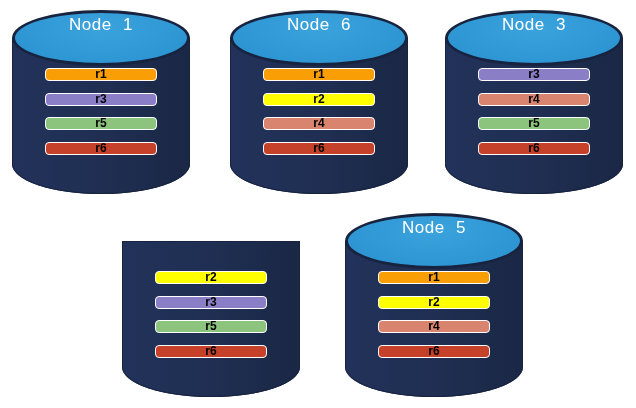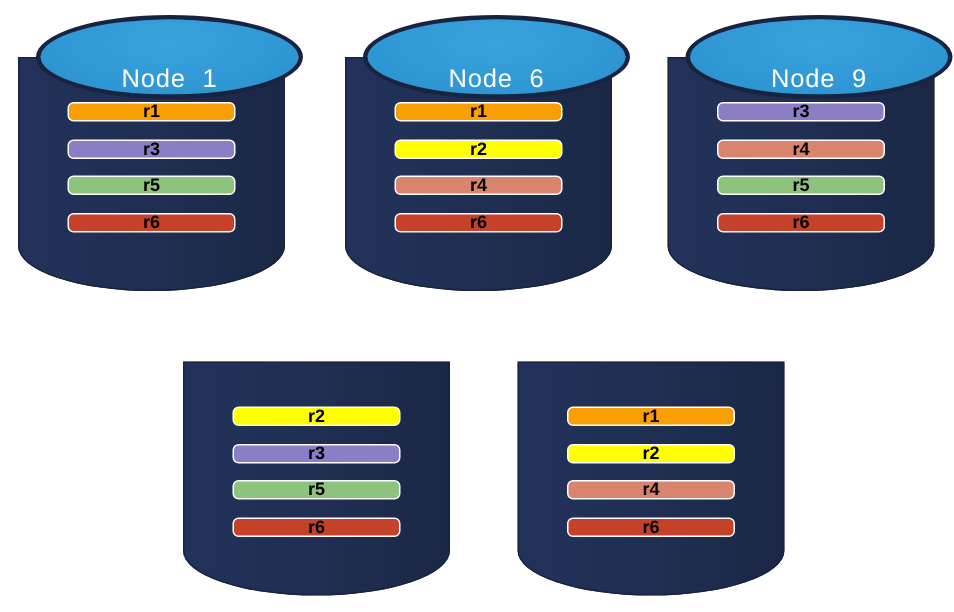--- a/index.html
+++ b/index.html
@@ -26,29 +26,29 @@
     left: 0;
     width: 178px;
     bottom: 0;
     background: linear-gradient(90deg, #22325a 0%, #1f2e51 55%, #1a2745 100%);
     border-radius: 0 0 89px 89px / 0 0 30px 30px;
     box-shadow: 0 0 0 1px #17233f inset;
   }
   .cyl-top {
     position: absolute;
     top: 0;
-    left: 12px;
+    left: 0;
     width: 178px;
     height: 56px;
     box-sizing: border-box;
     background: radial-gradient(ellipse at 50% 30%, #3aa2dc 0%, #2e96d3 70%, #2a8cc9 100%);
     border: 3px solid #17233f;
     border-radius: 50%;
     display: flex;
-    align-items: flex-end;
+    align-items: flex-start;
     justify-content: center;
   }
   .node-title {
     color: #ffffff;
     font-size: 17px;
     font-weight: 400;
     word-spacing: 6px;
     letter-spacing: 0.5px;
     padding-top: 2px;
     user-select: none;
@@ -111,21 +111,21 @@
 
   <div class="cylinder" style="left:445px; top:10px;">
     <div class="cyl-body"></div>
     <div class="bars">
       <div class="bar" style="background: rgb(138, 126, 198);">r3</div>
       <div class="bar" style="background: rgb(217, 132, 111);">r4</div>
       <div class="bar" style="background: rgb(140, 196, 126);">r5</div>
       <div class="bar" style="background: rgb(198, 65, 41);">r6</div>
     </div>
     <div class="cyl-top">
-      <span class="node-title">Node 9</span>
+      <span class="node-title">Node 3</span>
     </div>
   </div>
 
   <div class="cylinder" style="left:122px; top:213px;">
     <div class="cyl-body"></div>
     <div class="bars">
       <div class="bar" style="background: rgb(255, 255, 0);">r2</div>
       <div class="bar" style="background: rgb(138, 126, 198);">r3</div>
       <div class="bar" style="background: rgb(140, 196, 126);">r5</div>
       <div class="bar" style="background: rgb(198, 65, 41);">r6</div>
@@ -133,15 +133,18 @@
   </div>
 
   <div class="cylinder" style="left:345px; top:213px;">
     <div class="cyl-body"></div>
     <div class="bars">
       <div class="bar" style="background: rgb(250, 158, 6);">r1</div>
       <div class="bar" style="background: rgb(255, 255, 0);">r2</div>
       <div class="bar" style="background: rgb(217, 132, 111);">r4</div>
       <div class="bar" style="background: rgb(198, 65, 41);">r6</div>
     </div>
+    <div class="cyl-top">
+      <span class="node-title">Node 5</span>
+    </div>
   </div>
 
 </div>
 
 </body></html>

